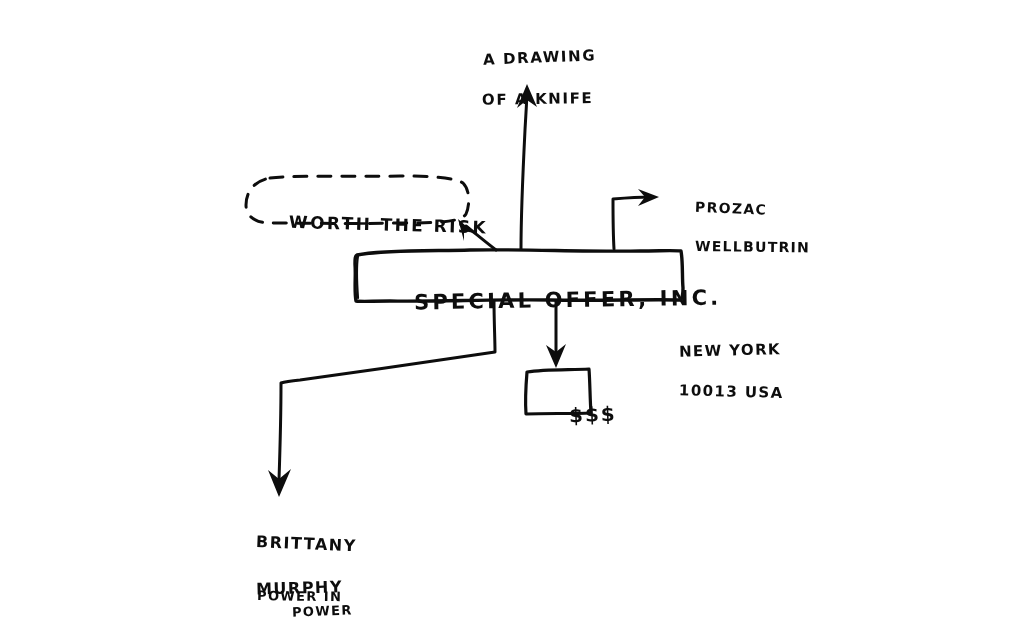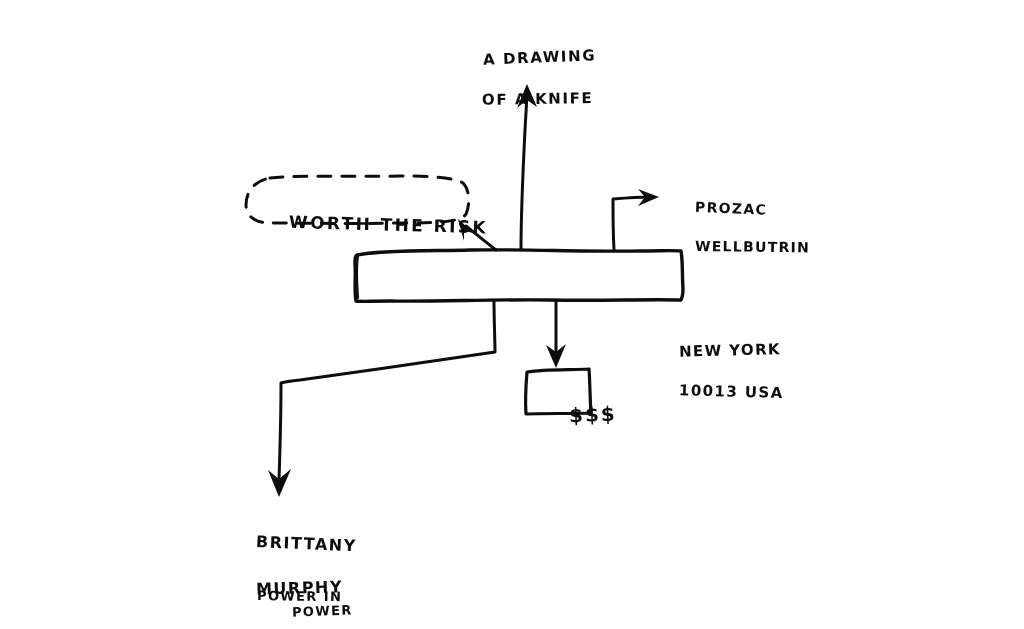--- a/index.html
+++ b/index.html
@@ -126,20 +126,23 @@
 
   <div class="label" id="label-knife">
     <span class="j1 l1">A DRAWING</span><br>
     <span class="j3 l2">OF A KNIFE</span>
   </div>
 
   <div class="label" id="label-risk">
     <span class="j2">WORTH THE RISK</span>
   </div>
 
+  <div class="label" id="label-company">
+    <span class="j3">SPECIAL OFFER, INC.</span>
+  </div>
 
   <div class="label" id="label-meds">
     <span class="j4">PROZAC</span><br>
     <span class="j6">WELLBUTRIN</span>
   </div>
 
   <div class="label" id="label-address">
     <span class="j5">NEW YORK</span><br>
     <span class="j2">10013 USA</span>
   </div>

